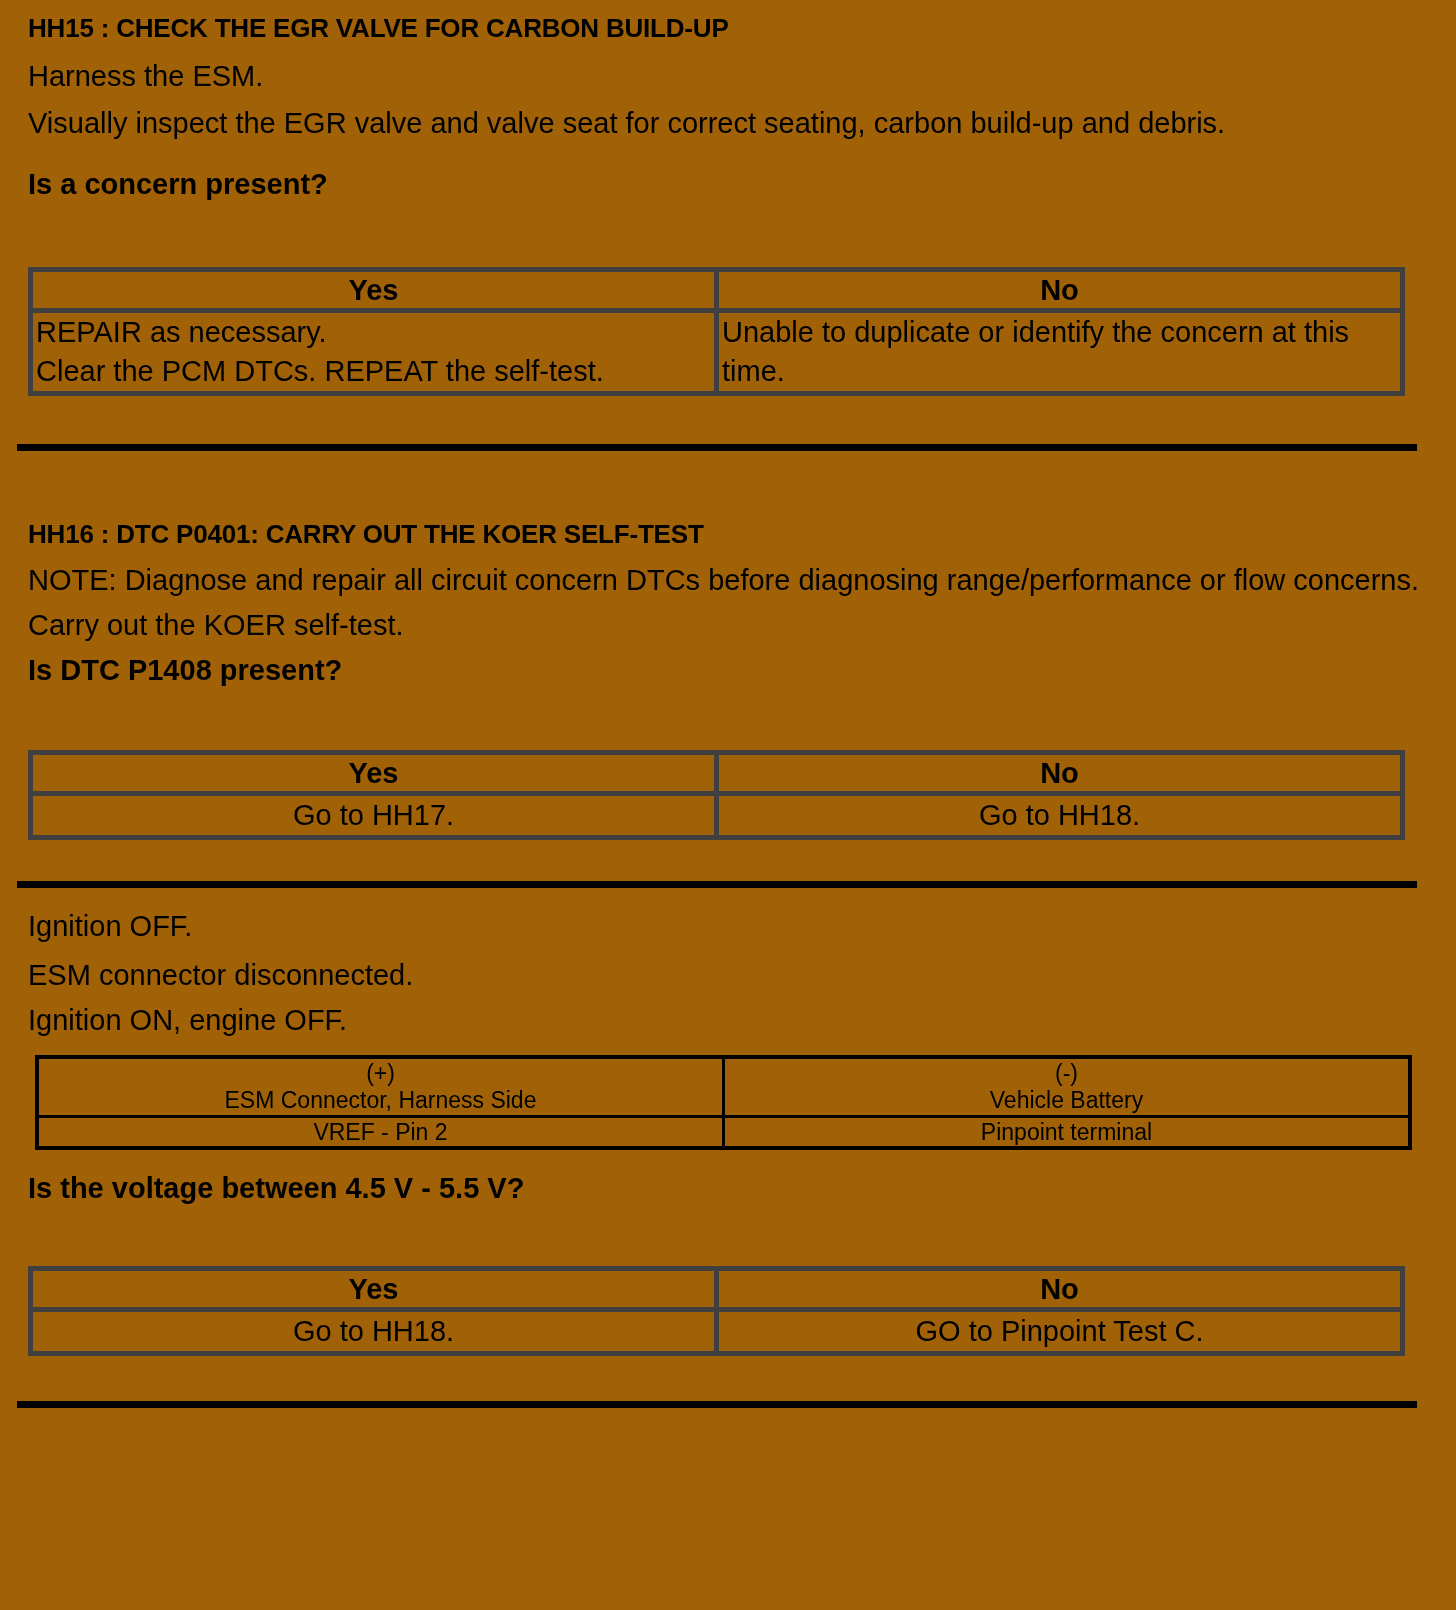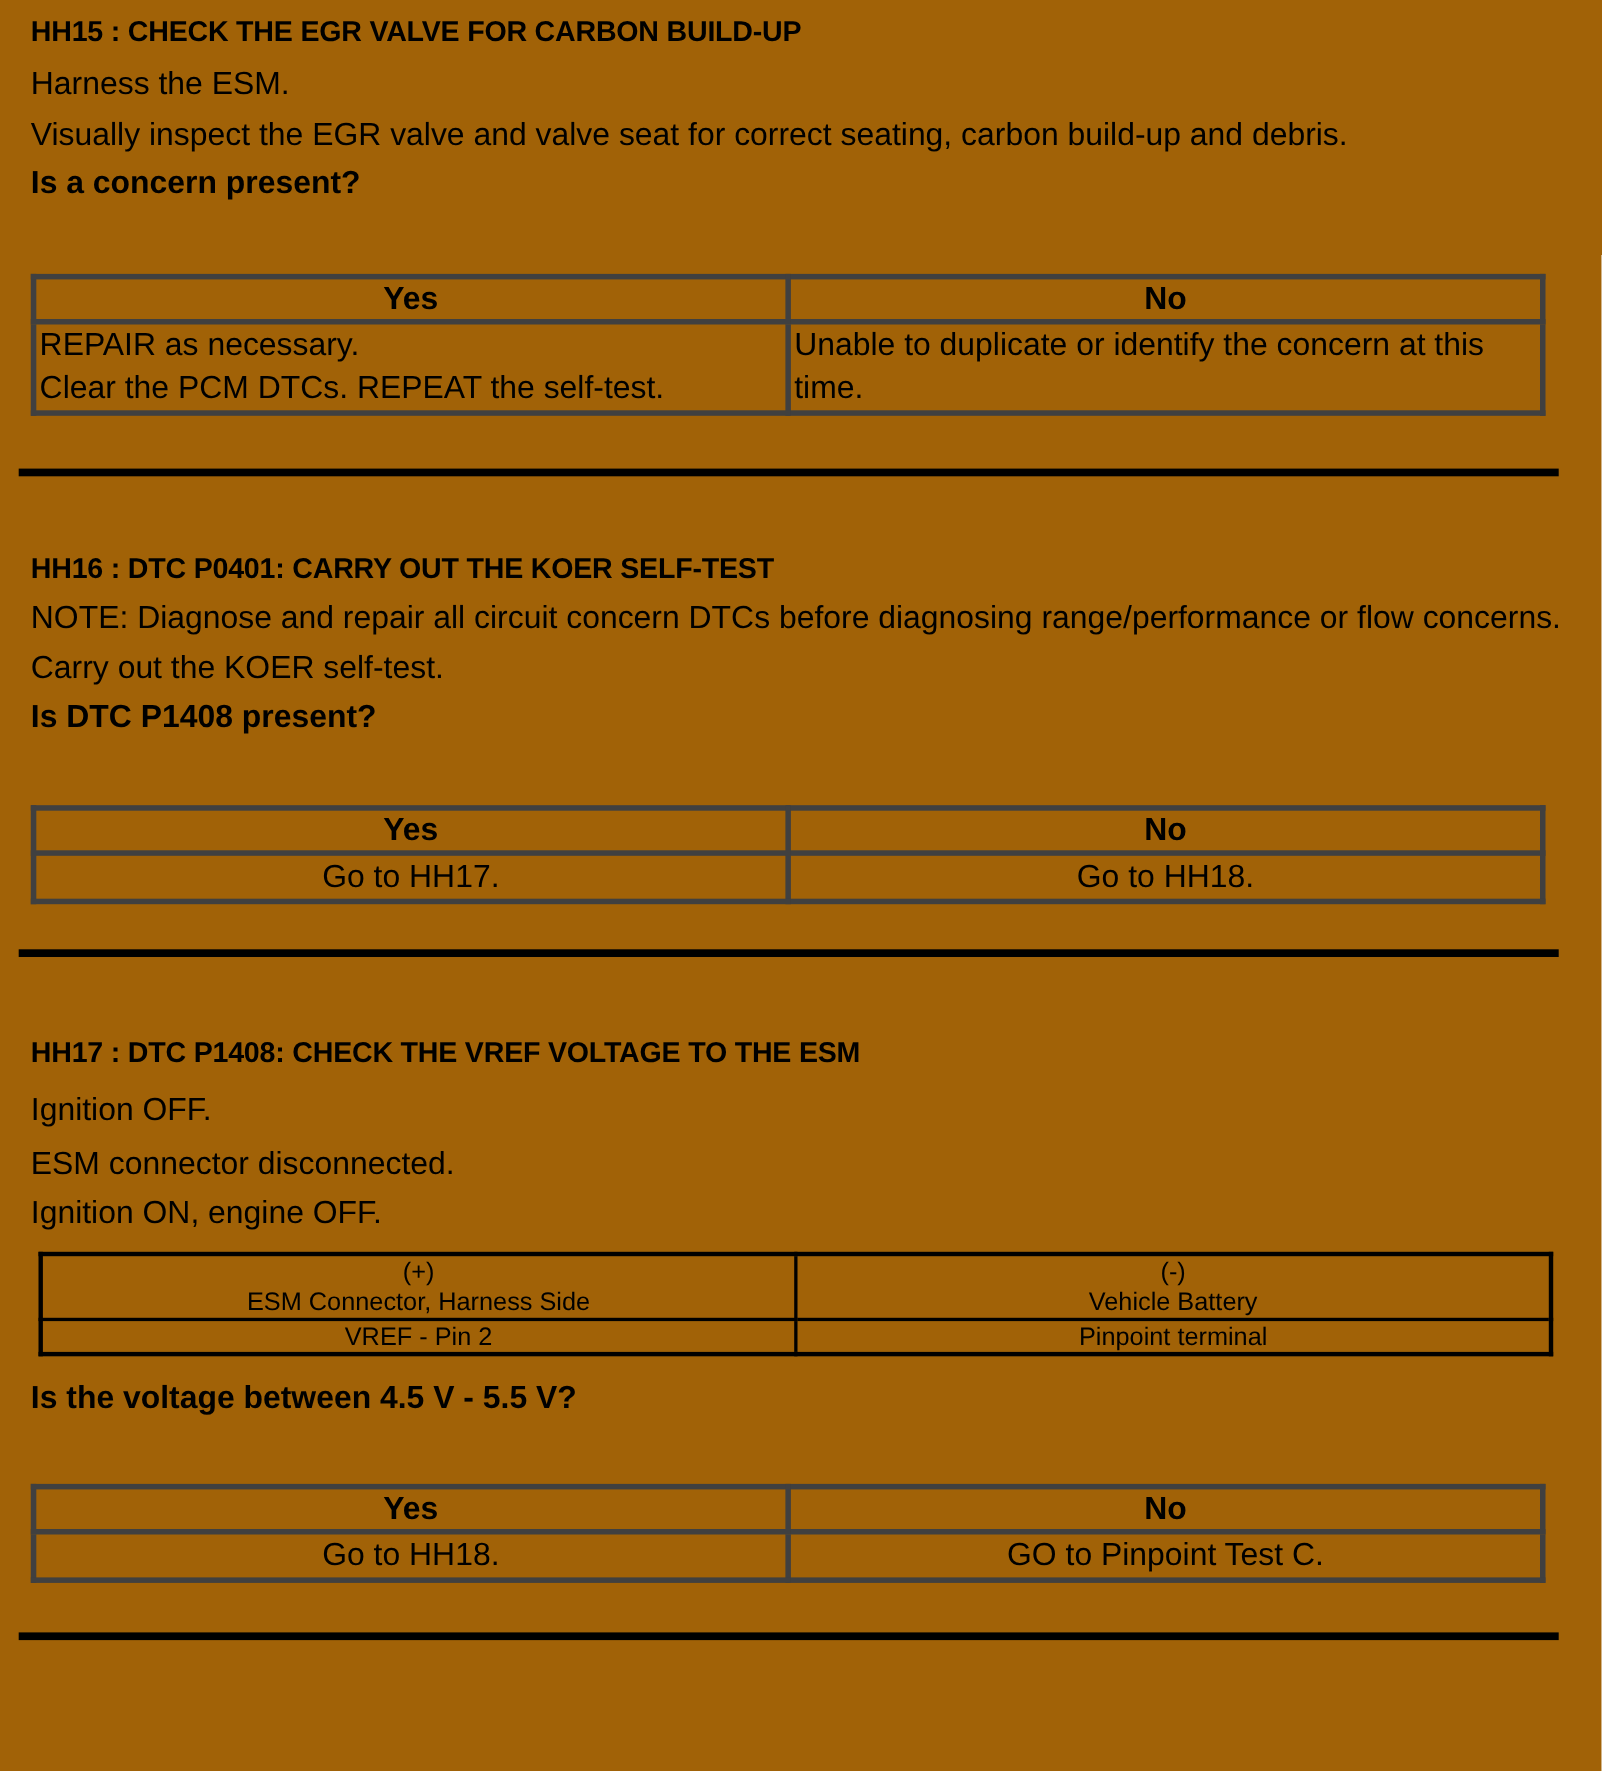--- a/index.html
+++ b/index.html
@@ -43,21 +43,21 @@
 </style>
 </head>
 <body>
 
 <div class="page">
 
   <section>
     <h2 class="heading">HH15 : CHECK THE EGR VALVE FOR CARBON BUILD-UP</h2>
     <p class="body-text" style="margin-top:13px">Harness the ESM.</p>
     <p class="body-text" style="margin-top:6px">Visually inspect the EGR valve and valve seat for correct seating, carbon build-up and debris.</p>
-    <p class="question" style="margin-top:2px">Is a concern present?</p>
+    <p class="question" style="margin-top:20px">Is a concern present?</p>
 
     <table class="decision-table" style="margin-top:62px">
       <colgroup>
           <col style="width:50%">
           <col style="width:50%">
         </colgroup>
       <thead>
         <tr>
           <th>Yes</th>
           <th>No</th>
@@ -99,21 +99,20 @@
           <td class="center">Go to HH17.</td>
           <td class="center">Go to HH18.</td>
         </tr>
       </tbody>
     </table>
 
     <div class="rule" style="margin-top:41px"></div>
   </section>
 
   <section>
-    <h2 class="heading" style="margin-top:71px">HH17 : DTC P1408: CHECK THE VREF VOLTAGE TO THE ESM</h2>
     <p class="body-text" style="margin-top:18px">Ignition OFF.</p>
     <p class="body-text" style="margin-top:8px">ESM connector disconnected.</p>
     <p class="body-text" style="margin-top:4px">Ignition ON, engine OFF.</p>
 
     <table class="measure-table" style="margin-top:14px">
       <colgroup>
           <col style="width:50%">
           <col style="width:50%">
         </colgroup>
       <thead>

